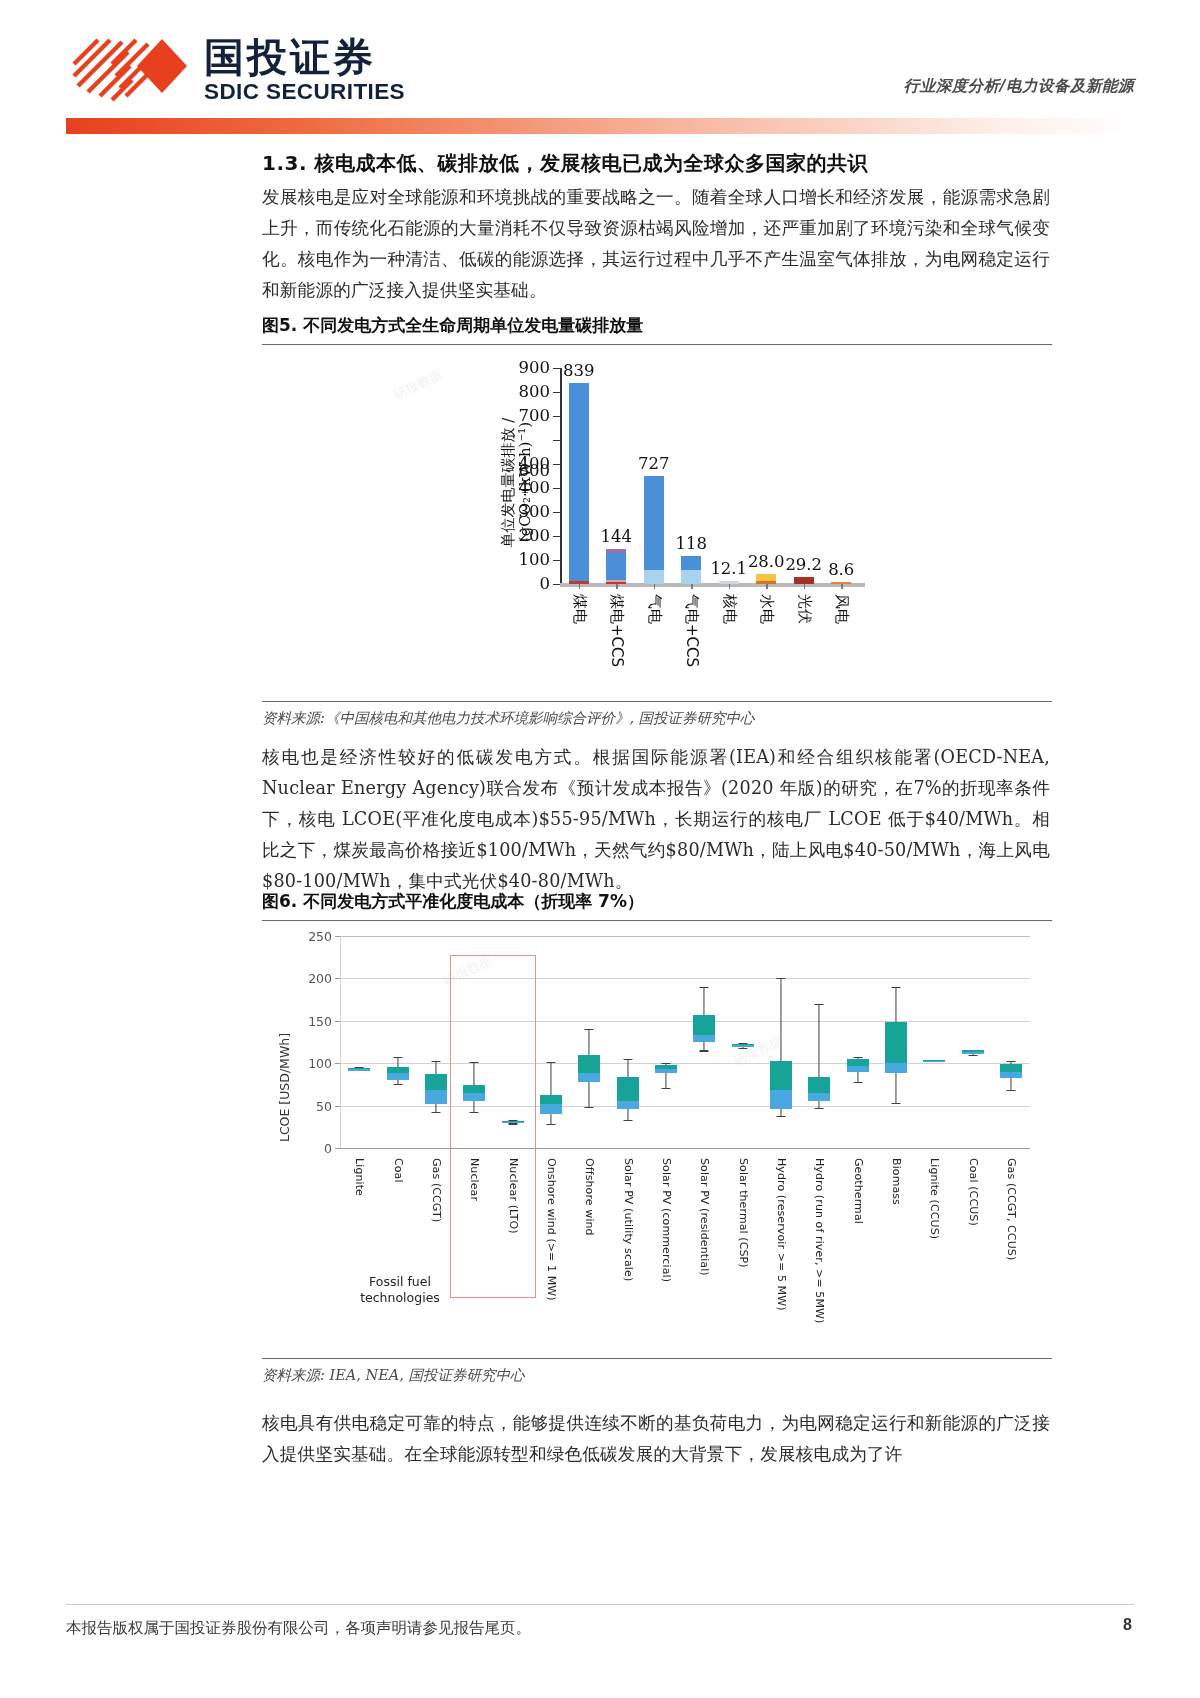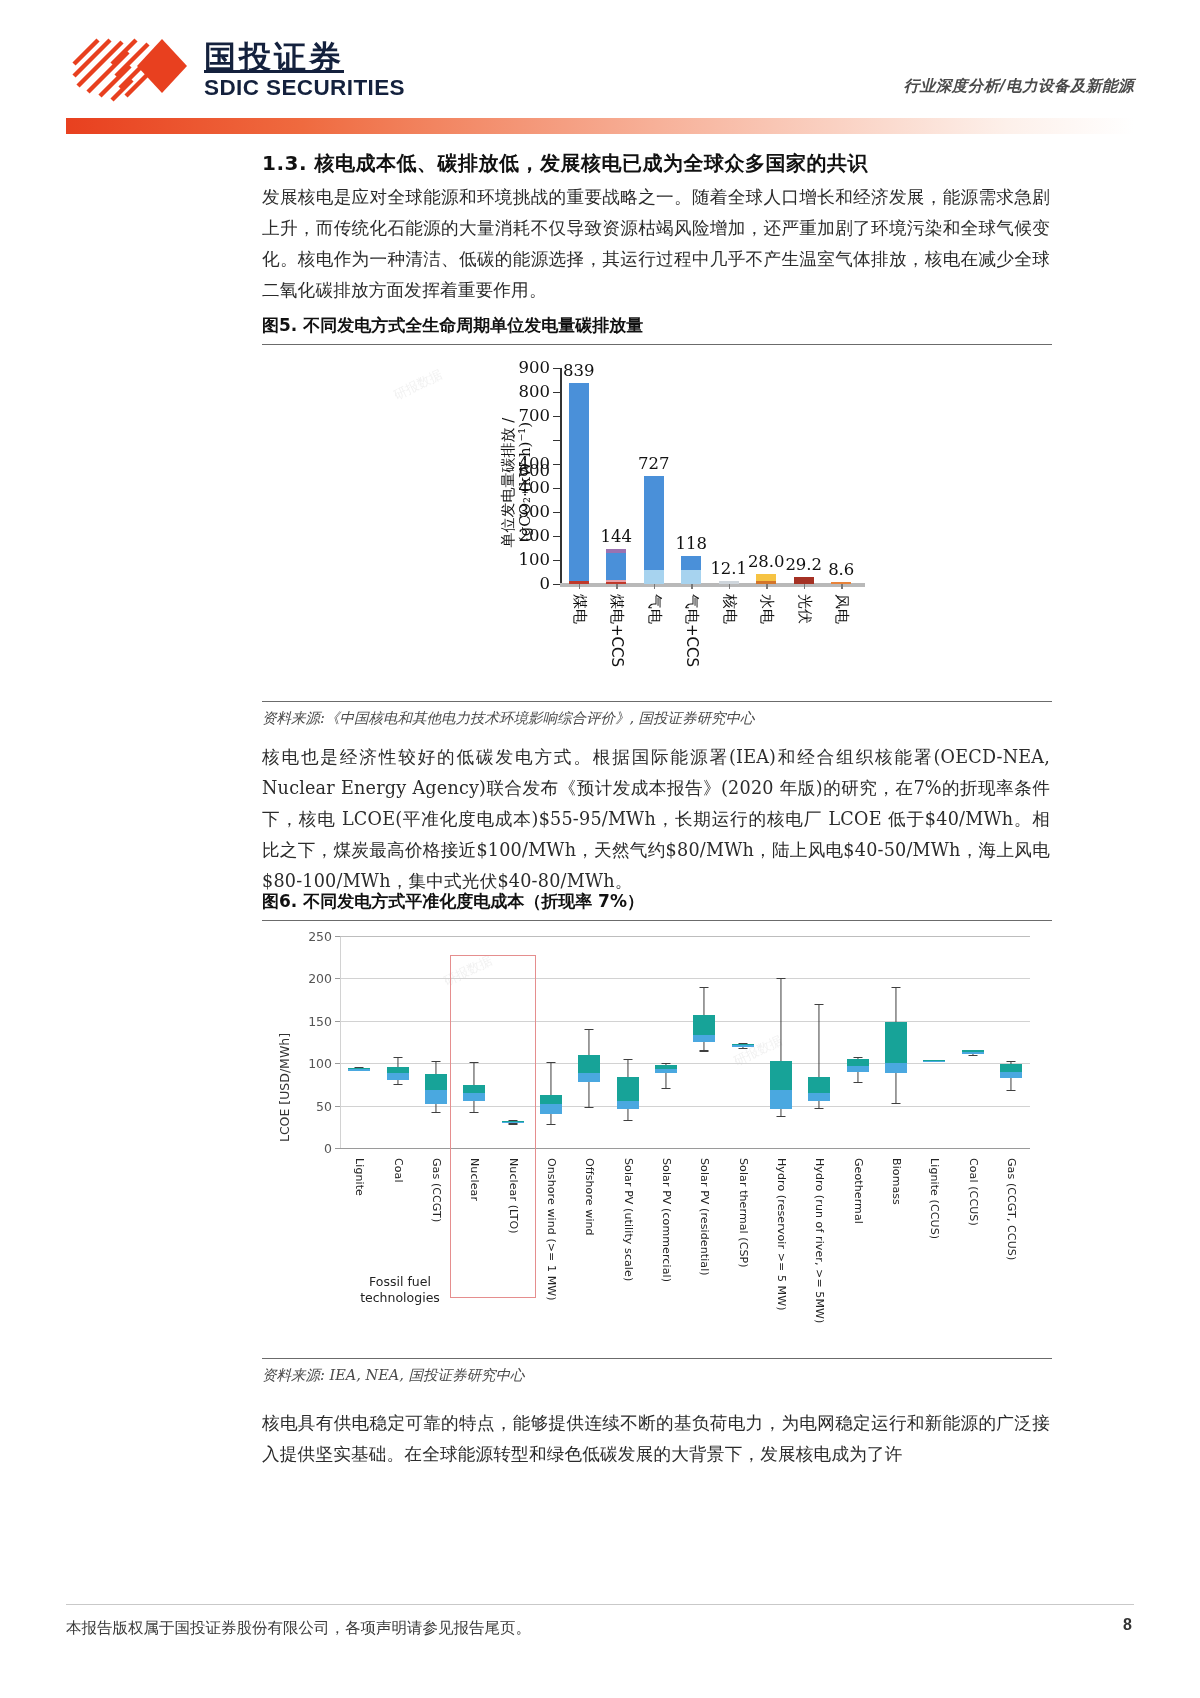--- a/index.html
+++ b/index.html
@@ -12,21 +12,21 @@
     overflow:hidden;
   }
 
   
   .header { position:absolute; left:0; top:0; width:1200px; height:130px; }
   .logo-wrap { position:absolute; left:68px; top:34px; display:flex; align-items:center; gap:14px; }
   .logo-mark { width:122px; height:72px; position:relative; }
   .logo-text { display:flex; flex-direction:column; line-height:1; }
   .logo-cn {
     font-family:"DejaVu Sans", sans-serif;
-    font-weight:bold; font-size:32px; letter-spacing:3px; color:#14213d;text-decoration:underline;
+    font-weight:bold; font-size:40px; letter-spacing:3px; color:#14213d;
   }
   .logo-en {
     font-family:"Liberation Sans", sans-serif;
     font-weight:bold; font-size:22.5px; letter-spacing:0.4px; color:#14213d;
     margin-top:4px;
   }
   .header-right {
     position:absolute; right:66px; top:76px;
     font-family:"DejaVu Sans", sans-serif;
     font-size:15.5px; color:#4a4a4a; font-weight:bold;
@@ -182,21 +182,21 @@
       <div class="logo-en">SDIC SECURITIES</div>
     </div>
   </div>
   <div class="header-right">行业深度分析/电力设备及新能源</div>
   <div class="header-bar"></div>
 </div>
 
 <div class="content">
 
   <div class="sec-title">1.3. 核电成本低、碳排放低，发展核电已成为全球众多国家的共识</div>
-  <div class="body-p" id="para1">发展核电是应对全球能源和环境挑战的重要战略之一。随着全球人口增长和经济发展，能源需求急剧上升，而传统化石能源的大量消耗不仅导致资源枯竭风险增加，还严重加剧了环境污染和全球气候变化。核电作为一种清洁、低碳的能源选择，其运行过程中几乎不产生温室气体排放，核电在减少全球二氧化碳排放方面发挥着重要作用。</div>
+  <div class="body-p" id="para1">发展核电是应对全球能源和环境挑战的重要战略之一。随着全球人口增长和经济发展，能源需求急剧上升，而传统化石能源的大量消耗不仅导致资源枯竭风险增加，还严重加剧了环境污染和全球气候变化。核电作为一种清洁、低碳的能源选择，其运行过程中几乎不产生温室气体排放，为电网稳定运行和新能源的广泛接入提供坚实基础。</div>
 
   <div class="fig-title" id="fig5-title">图5. 不同发电方式全生命周期单位发电量碳排放量</div>
 
   <div class="fig5-area">
     <div class="wm" style="left:130px; top:30px;">研报数据</div>
     <div class="fig5-inner">
       <div class="f5-ylabel">
           <span id="f5yl1">单位发电量碳排放 /</span>
         </div>
       <div class="f5-yl2">

